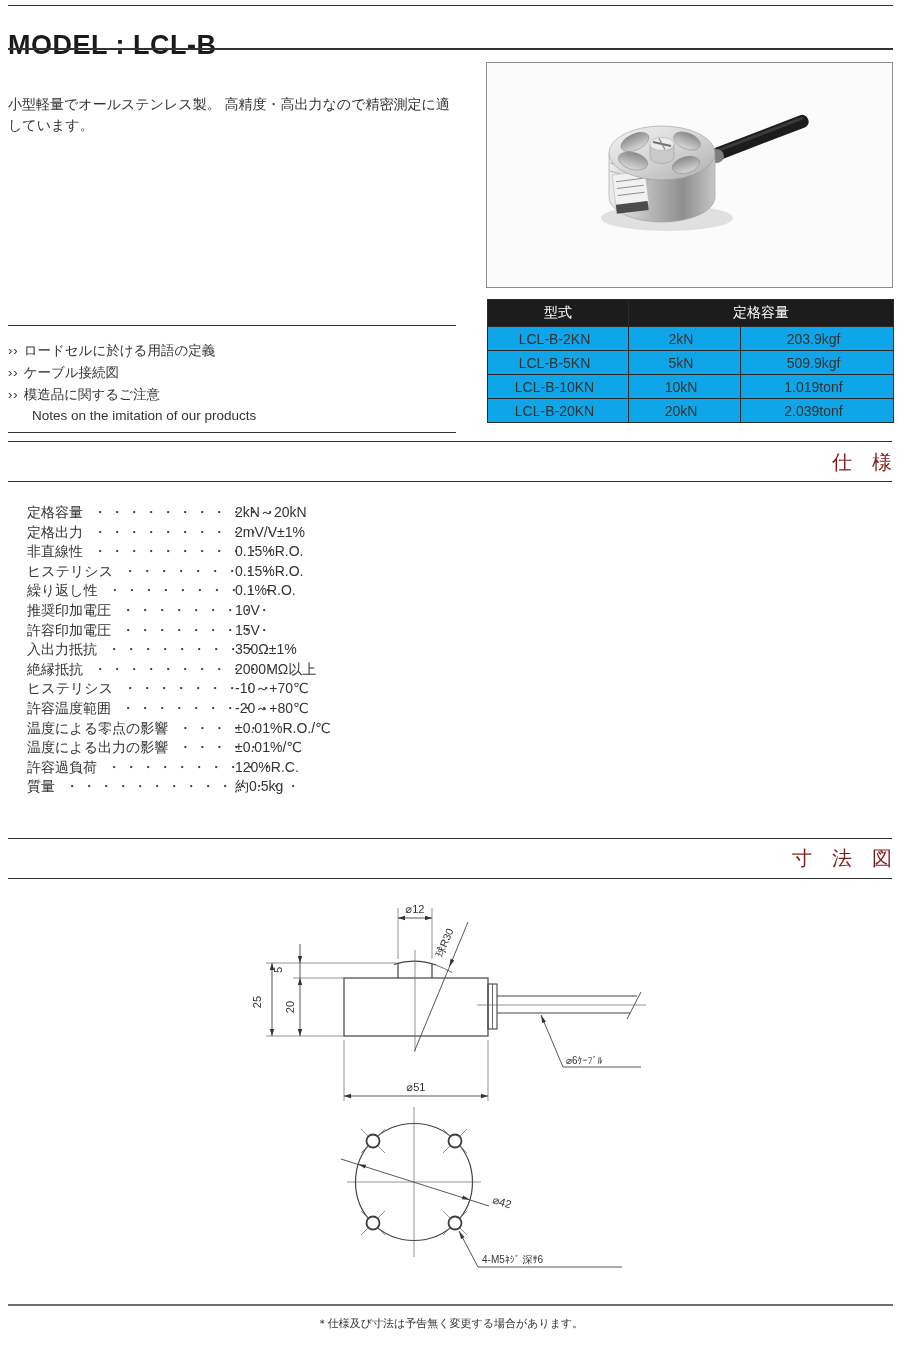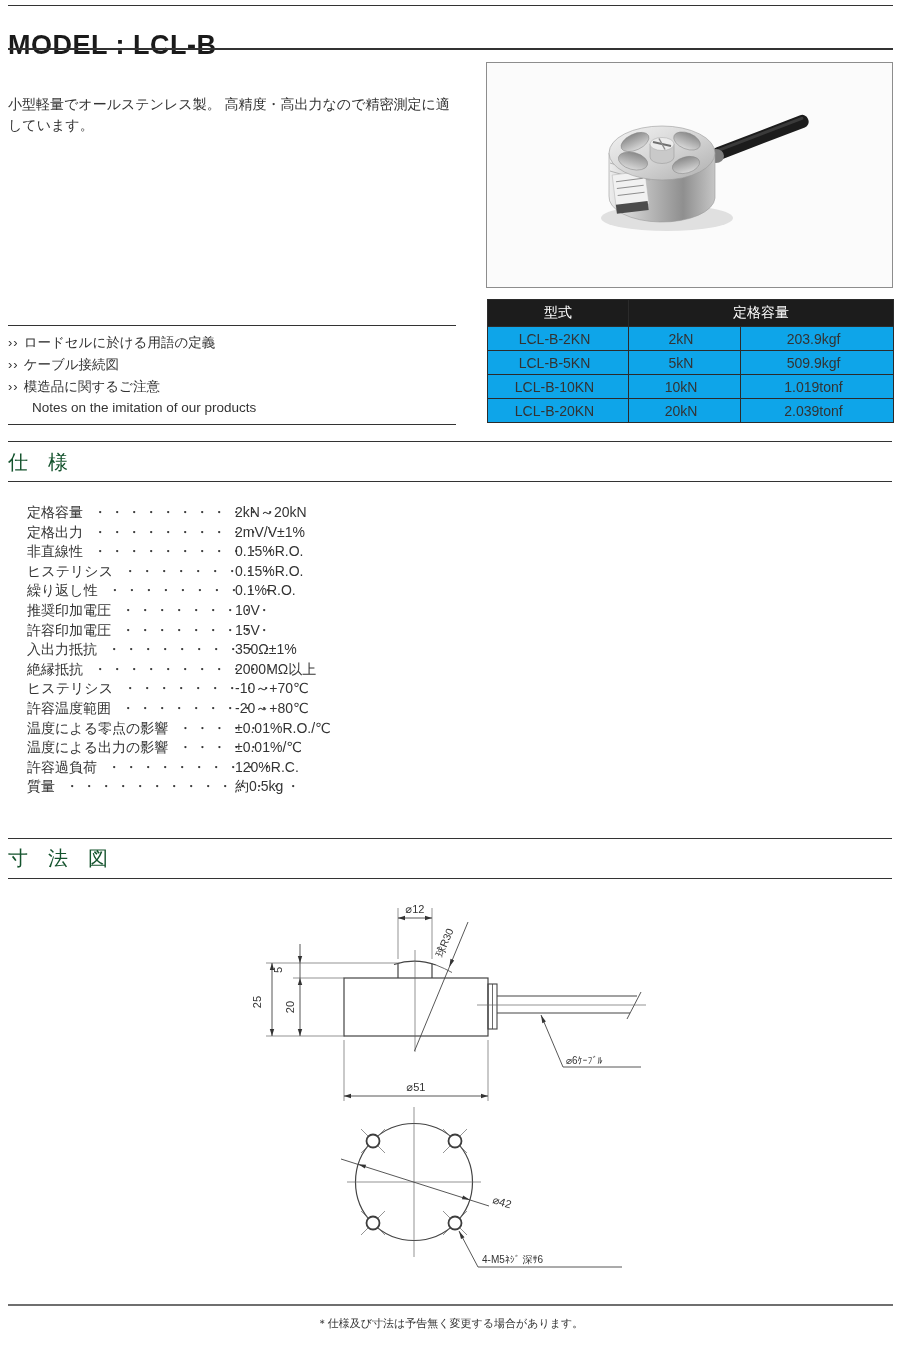--- a/index.html
+++ b/index.html
@@ -4,31 +4,31 @@
 <style>
   html,body{margin:0;padding:0;background:#e8e8e8;}
   .page{position:relative;width:900px;height:1350px;background:#ffffff;margin:0 auto;
         font-family:"Liberation Sans","DejaVu Sans",sans-serif;color:#333;overflow:hidden;}
   .rule{position:absolute;background:#333;height:1px;}
   .rule.thick{height:2px;}
   .rule.gray{background:#6f6f6f;}
   .title{position:absolute;left:8px;top:12px;font-size:27px;font-weight:bold;color:#1a1a1a;letter-spacing:.5px;}
   .desc{position:absolute;left:8px;top:80px;width:455px;font-size:14px;line-height:20.5px;color:#333;}
   .photo-box{position:absolute;left:486px;top:62px;width:407px;height:226px;border:1px solid #8d8d8d;background:#fcfcfc;box-sizing:border-box;}
-  .links{position:absolute;left:8px;top:325px;width:448px;border-top:1px solid #333;border-bottom:1px solid #333;padding:6px 0 6px 0;}
+  .links{position:absolute;left:8px;top:325px;width:448px;border-top:1px solid #333;border-bottom:1px solid #333;padding:14px 0 6px 0;}
   .link-row{font-size:13.5px;line-height:22px;color:#333;cursor:pointer;}
   .link-row .chev{font-size:13px;letter-spacing:1px;margin-right:5px;}
   .link-sub{font-size:13.5px;line-height:20px;color:#333;padding-left:24px;}
   table.cap{position:absolute;left:487px;top:299px;border-collapse:collapse;table-layout:fixed;}
   table.cap col.c1{width:141px;} table.cap col.c2{width:112px;} table.cap col.c3{width:153px;}
   table.cap th{background:#1c1c1c;color:#fff;font-size:14px;font-weight:normal;height:24px;border:1px solid #2b2b2b;}
   table.cap td{background:#0ea5e9;font-size:14px;height:23px;border:1px solid #2b2b2b;padding:0 7px 0 0;}
   td.model{text-align:center;padding:0;}
   td.val{text-align:center;}
-  .sec-head{position:absolute;left:8px;width:884px;text-align:left;font-size:20px;color:#14532d;}
+  .sec-head{position:absolute;left:8px;width:884px;text-align:right;font-size:20px;color:#7f1d1d;}
   .specs{position:absolute;left:27px;top:503px;width:600px;font-size:14px;}
   .spec-row{position:relative;height:19.6px;line-height:19.6px;white-space:nowrap;}
   .spec-row .dots{letter-spacing:3px;margin-left:10px;color:#333;}
   .spec-row .sval{position:absolute;left:208px;top:0;}
   .footer-note{position:absolute;left:0;top:1316px;width:900px;text-align:center;font-size:11px;color:#333;}
   svg text{font-family:"Liberation Sans","DejaVu Sans",sans-serif;fill:#333;}
   .drw{position:absolute;left:240px;top:890px;}
 </style>
 </head>
 <body>

